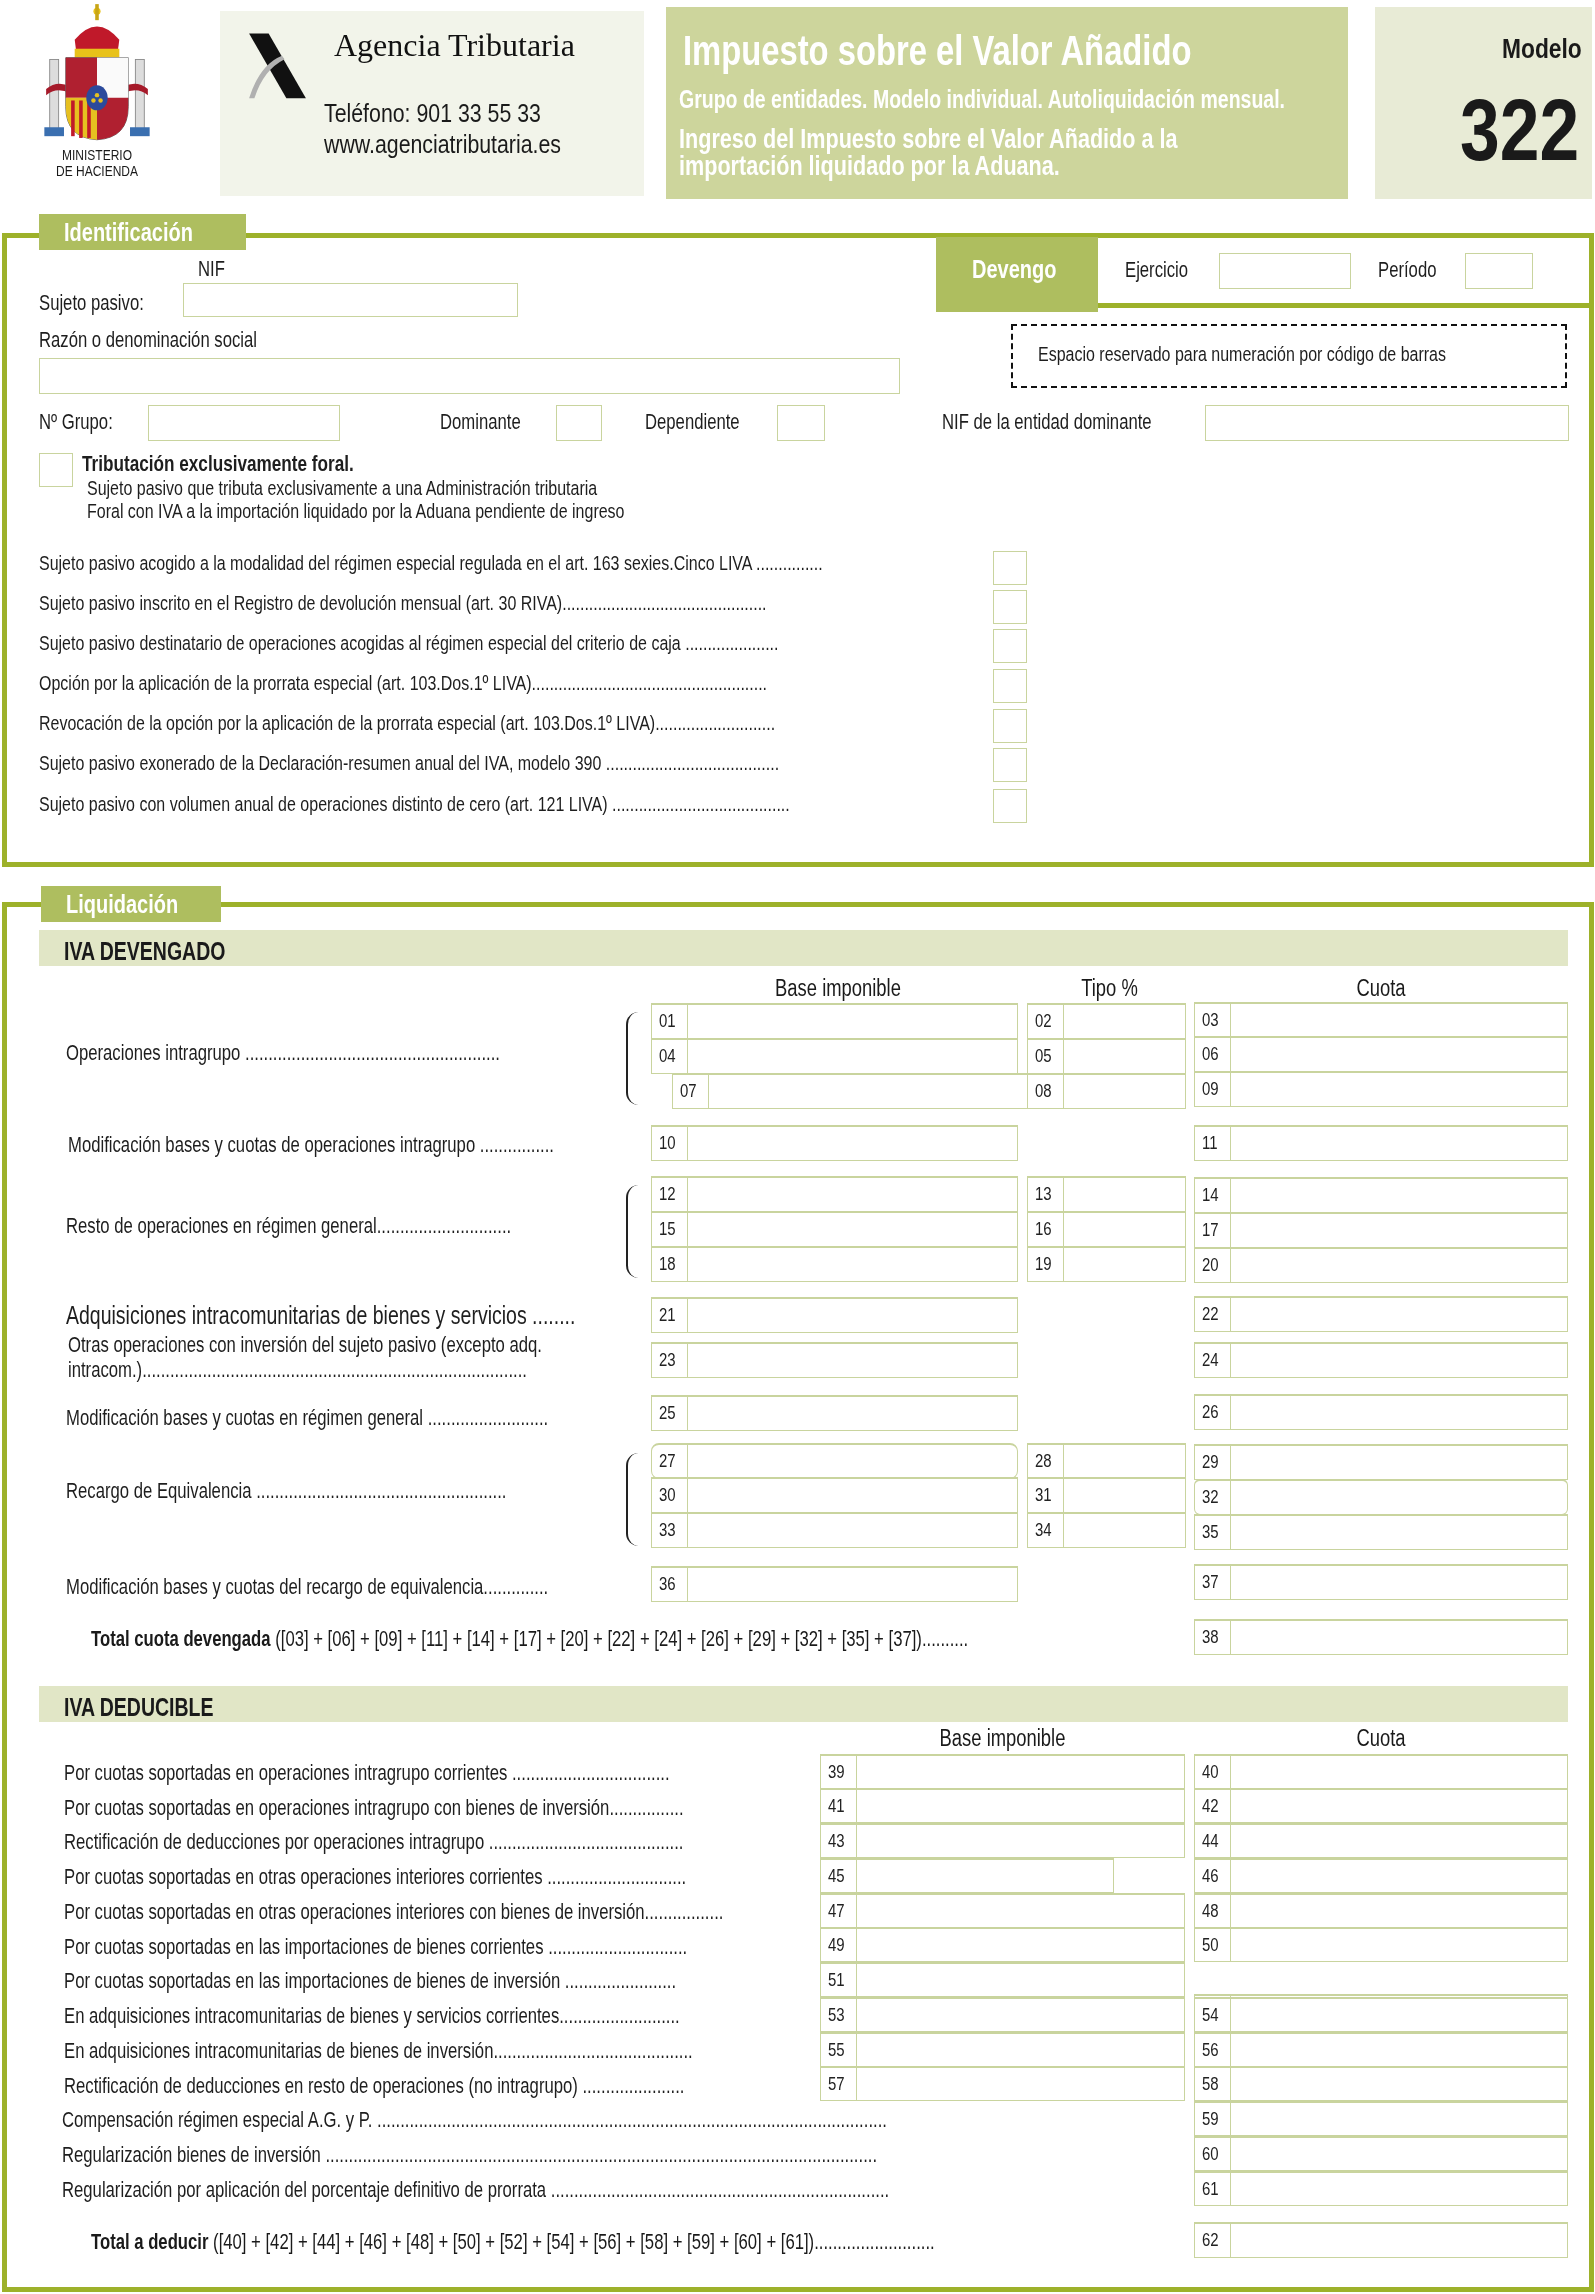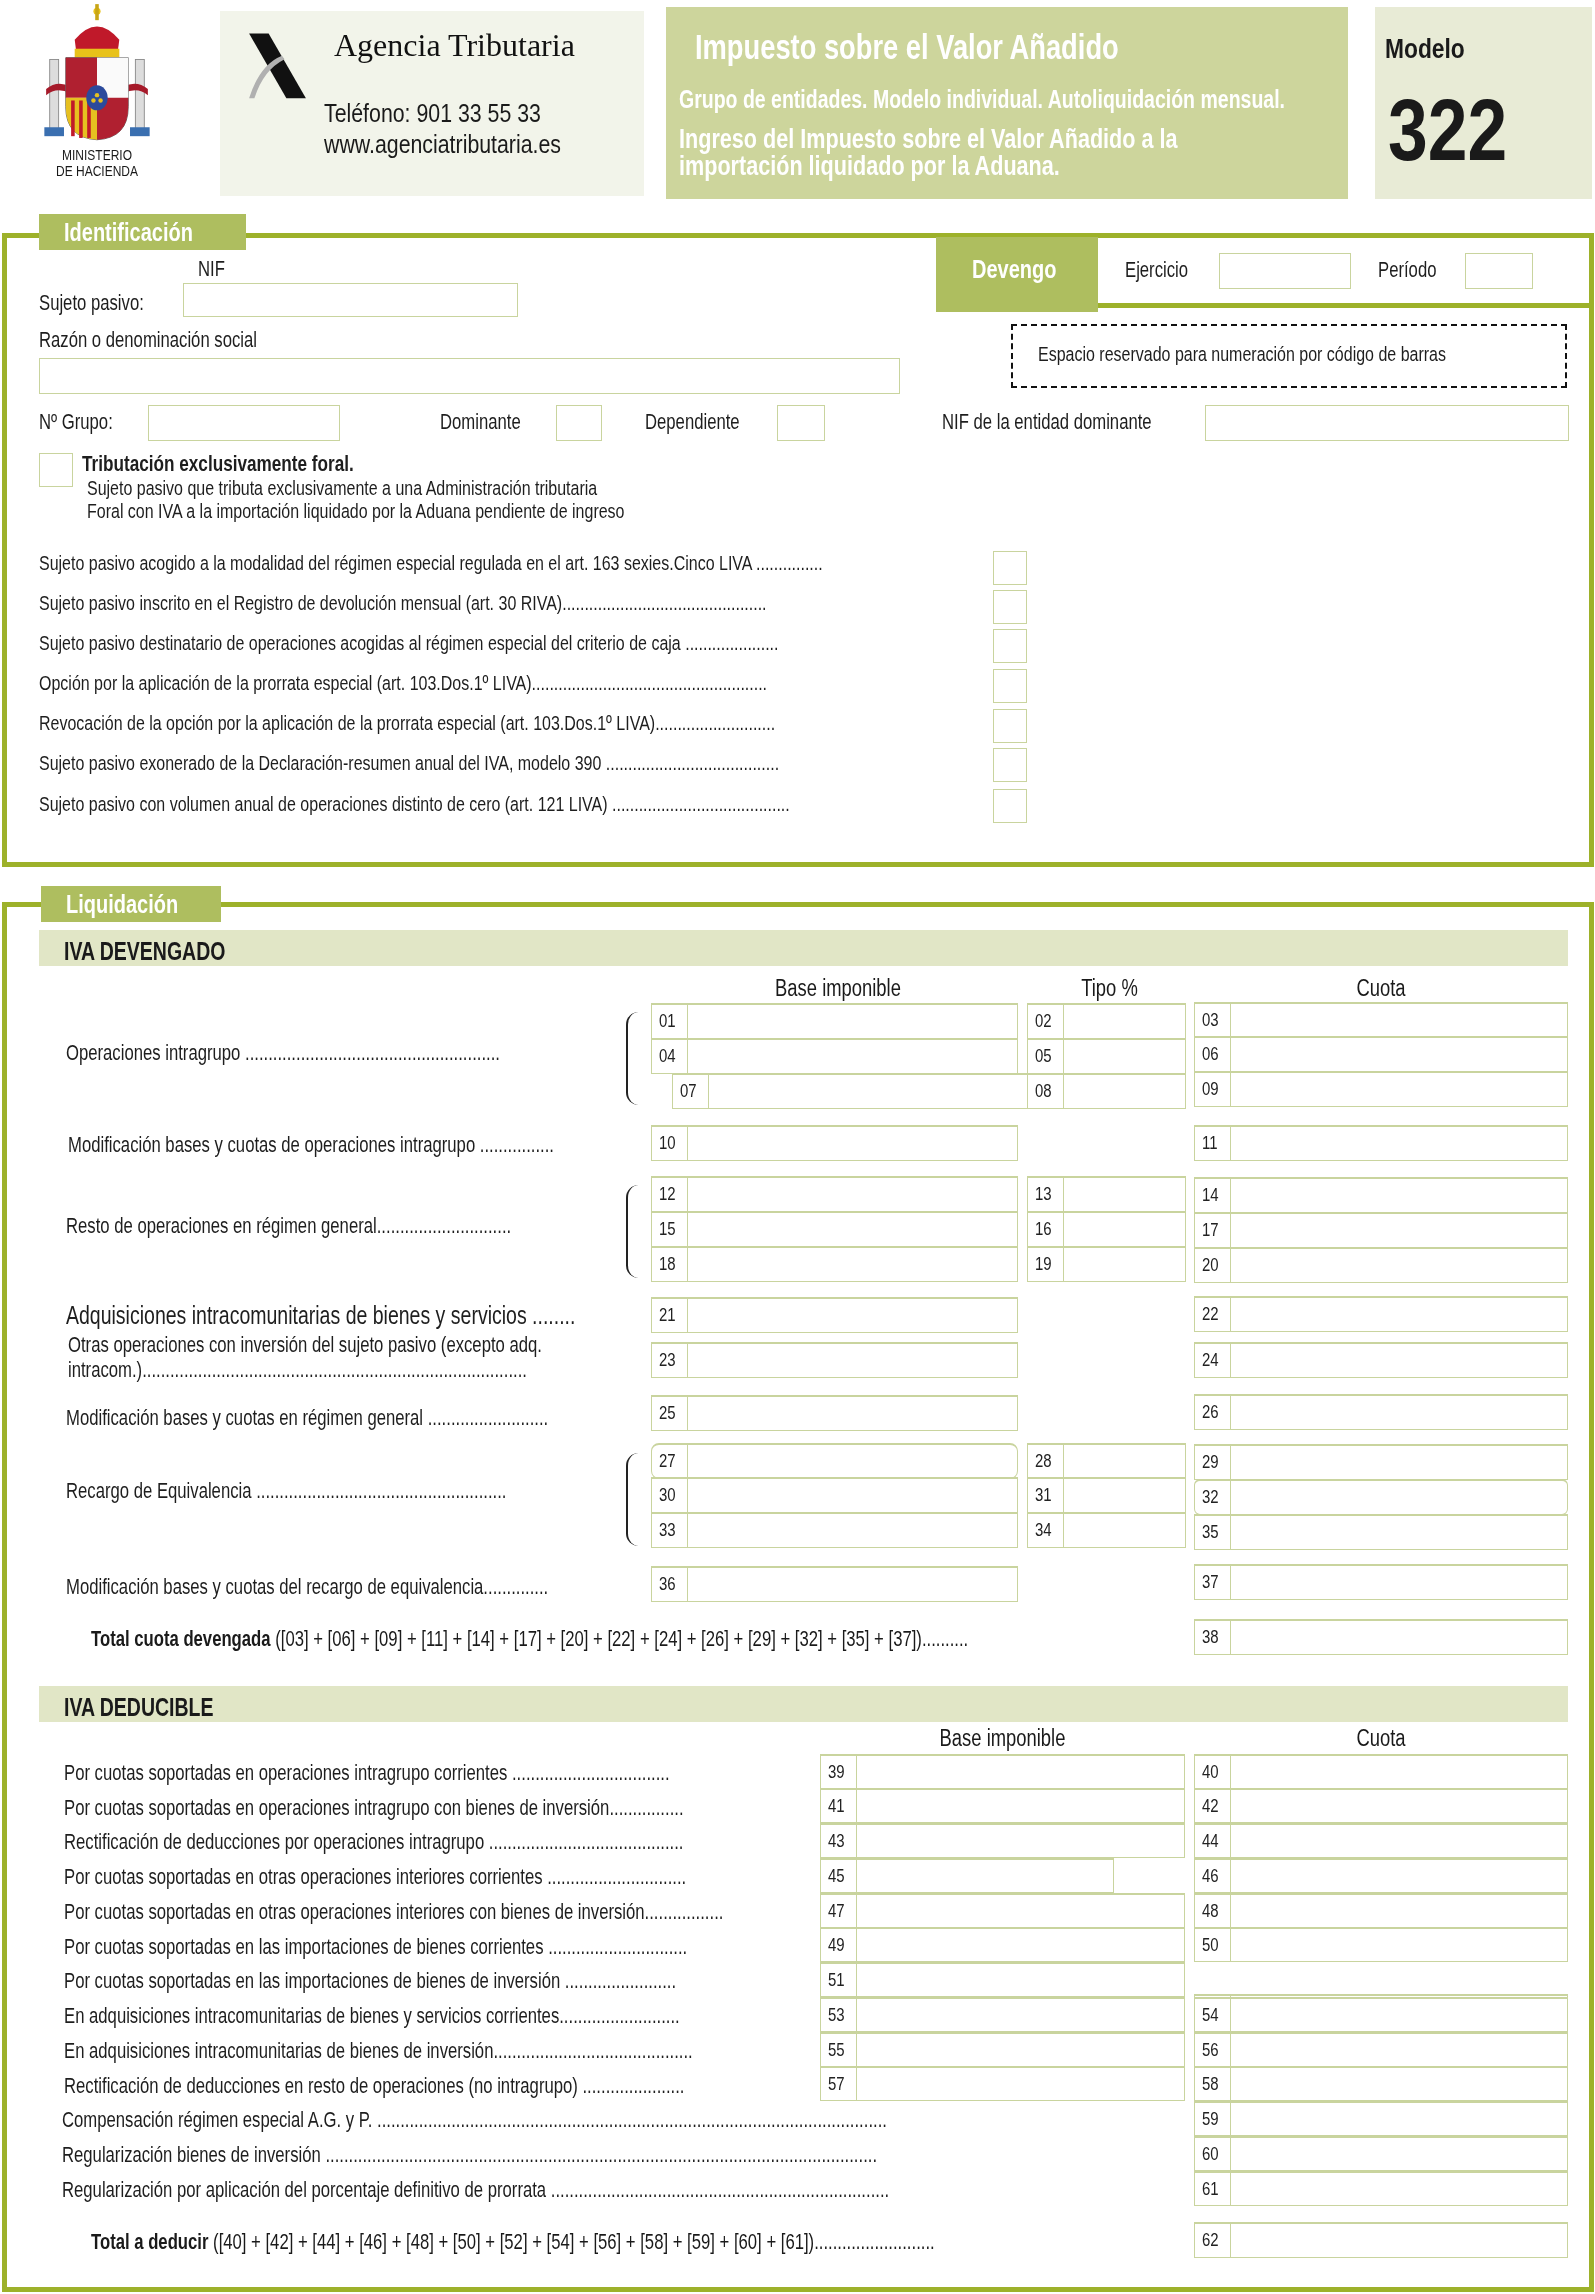--- a/index.html
+++ b/index.html
@@ -63,28 +63,28 @@
   <svg class="abs" style="left:22px;top:18px;" width="71" height="71" viewBox="0 0 80 80">
     <polygon points="8,5 30,5 72,78 50,78" fill="#111"></polygon>
     <path d="M45 30 Q20 40 8 78 L14 78 Q24 46 48 34 Z" fill="#b0b0b0"></path>
   </svg>
   <div class="abs" style="left:114px;top:16px;font-family:'Liberation Serif',serif;font-size:32px;color:#111;">Agencia Tributaria</div>
   <div class="abs" style="left:104px;top:87px;font-size:26px;"><span class="nar" style="transform:scaleX(0.82);">Teléfono: 901 33 55 33</span></div>
   <div class="abs" style="left:104px;top:118px;font-size:26px;"><span class="nar" style="transform:scaleX(0.82);">www.agenciatributaria.es</span></div>
 </div>
 
 <div class="abs" style="left:666px;top:7.1px;width:682px;height:192px;background:#cdd59c;color:#fff;font-family:'Liberation Sans',sans-serif;font-weight:bold;">
-  <div class="abs" style="left:29px;top:19.6px;font-size:35px;white-space:nowrap;text-decoration:underline;"><span class="nar" style="transform:scaleX(0.78);font-weight:bold;">Impuesto sobre el Valor Añadido</span></div>
+  <div class="abs" style="left:17px;top:19.6px;font-size:42px;white-space:nowrap;text-decoration:underline;"><span class="nar" style="transform:scaleX(0.78);font-weight:bold;">Impuesto sobre el Valor Añadido</span></div>
   <div class="abs" style="left:12.5px;top:78px;font-size:25px;white-space:nowrap;"><span class="nar" style="transform:scaleX(0.78);font-weight:bold;">Grupo de entidades. Modelo individual. Autoliquidación mensual.</span></div>
   <div class="abs" style="left:12.5px;top:119px;width:570px;font-size:27px;line-height:27px;">
       <div style="transform:scaleX(0.8);transform-origin:left top;width:713px;">Ingreso del Impuesto sobre el Valor Añadido a la importación liquidado por la Aduana.</div>
     </div>
 </div>
 
-<div class="abs" style="left:1375px;top:7.1px;width:217px;height:192px;background:#e8ebd6;text-align:left;font-family:'Liberation Sans',sans-serif;font-weight:bold;">
+<div class="abs" style="left:1375px;top:7.1px;width:217px;height:192px;background:#e8ebd6;text-align:right;font-family:'Liberation Sans',sans-serif;font-weight:bold;">
   <div class="abs" style="left:0;right:0;top:25px;font-size:28.5px;"><span style="display:inline-block;transform:scaleX(0.8);">Modelo</span></div>
   <div class="abs" style="left:0;right:0;top:78px;font-size:87px;line-height:89px;"><span style="display:inline-block;transform:scaleX(0.82);">322</span></div>
 </div>
 
 <div class="section-border" style="left:1.8px;top:233px;width:1592px;height:634px;border-width:5.3px;"></div>
 <div class="tab" style="left:39px;top:214px;width:207px;height:36px;padding:3.6px 0 0 25px;"><span>Identificación</span></div>
 
 <div class="lbl" style="left:198px;top:257px;">NIF</div>
 <div class="lbl" style="left:39px;top:291px;">Sujeto pasivo:</div>
 <div class="field" style="left:183px;top:283px;width:335px;height:34px;"></div>

